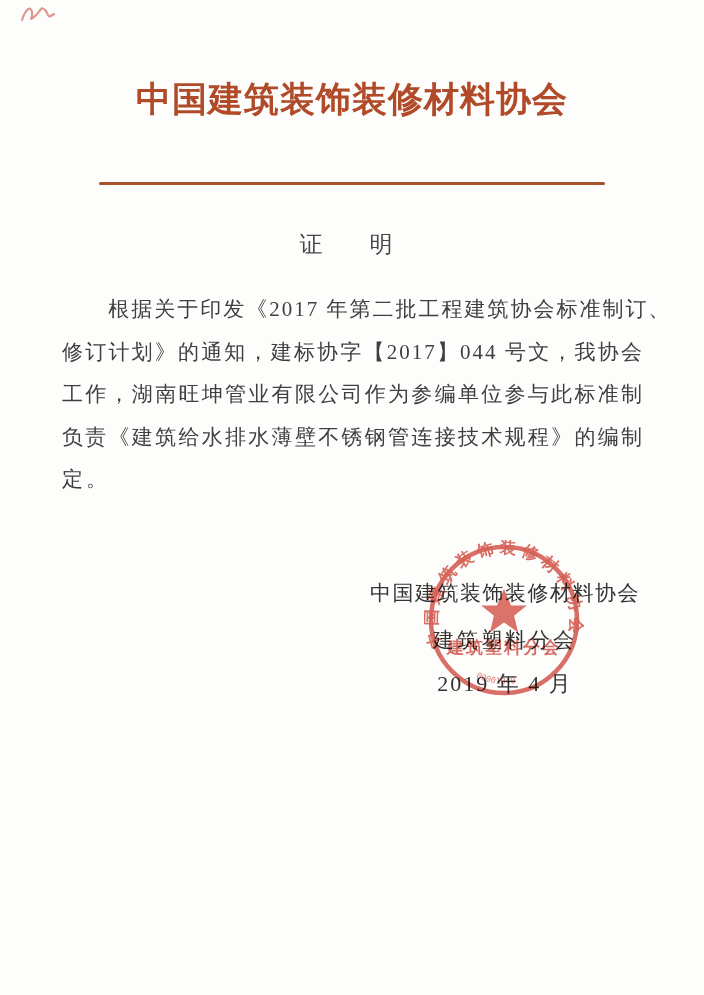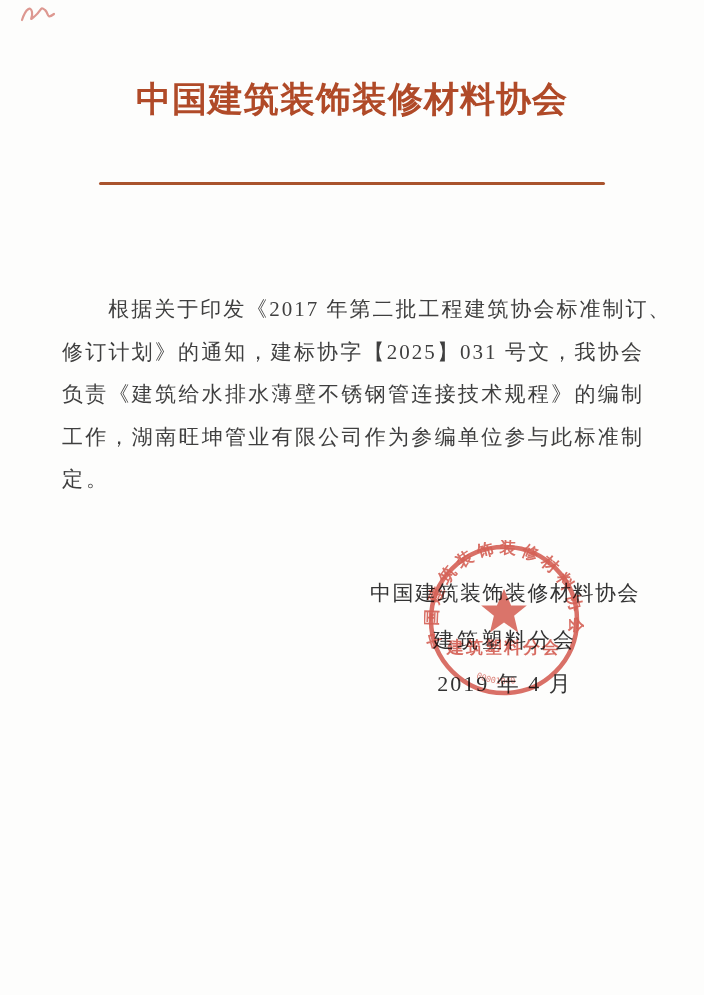--- a/index.html
+++ b/index.html
@@ -97,26 +97,27 @@
 
   <svg class="pen-mark" viewBox="0 0 44 26">
     <path d="M4,18 C8,6 13,4 14,10 C15,16 10,20 17,14 C24,8 22,4 27,8 C31,11 28,18 36,12" fill="none" stroke="#c4473a" stroke-width="2.2" stroke-linecap="round"></path>
   </svg>
 
   <div class="letterhead">
     <div class="lh-line1">中国建筑装饰装修材料协会</div>
   </div>
   <div class="red-rule"></div>
 
+  <div class="doc-title">证　明</div>
 
   <div class="body-text">
     <div class="body-line first">根据关于印发《2017 年第二批工程建筑协会标准制订、</div>
-    <div class="body-line">修订计划》的通知，建标协字【2025】031 号文，我协会</div>
+    <div class="body-line">修订计划》的通知，建标协字【2017】044 号文，我协会</div>
+    <div class="body-line">工作，湖南旺坤管业有限公司作为参编单位参与此标准制</div>
     <div class="body-line">负责《建筑给水排水薄壁不锈钢管连接技术规程》的编制</div>
-    <div class="body-line">工作，湖南旺坤管业有限公司作为参编单位参与此标准制</div>
     <div class="body-line last">定。</div>
   </div>
 
   <div class="sig-block">
     <div class="sig-org">中国建筑装饰装修材料协会</div>
     <div class="sig-branch">建筑塑料分会</div>
     <div class="sig-date">2019 年 4 月</div>
   </div>
 
   <svg class="seal" viewBox="-80 -80 160 160">

